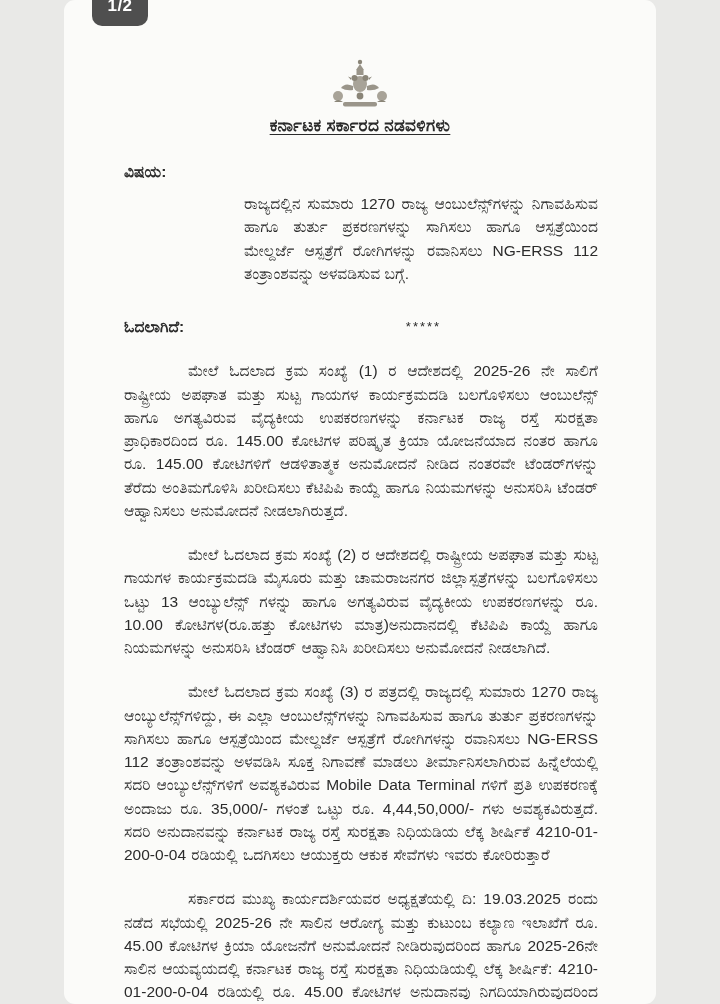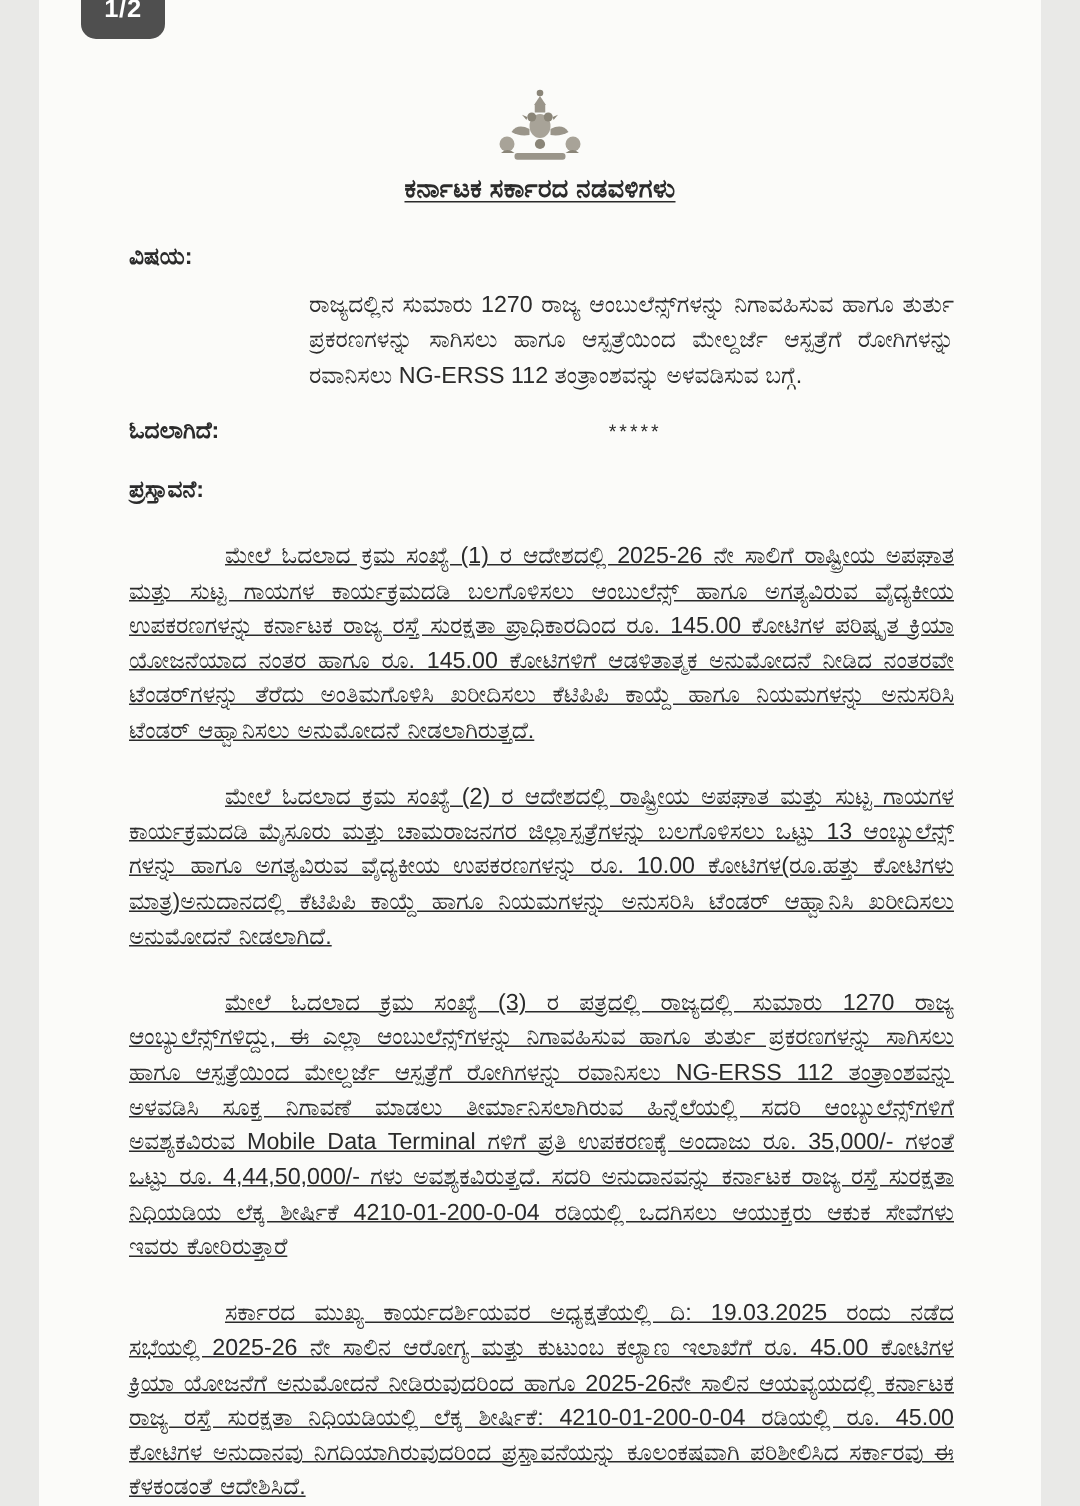--- a/index.html
+++ b/index.html
@@ -1,26 +1,27 @@
 <!DOCTYPE html>
 <html><head>
 <meta charset="utf-8">
 <style>
   * { margin: 0; padding: 0; box-sizing: border-box; }
   html, body { background: #e9e9e7; }
   body { font-family: "Liberation Sans", "DejaVu Sans", sans-serif; }
 
   .page {
     position: relative;
-    width: 668px;
+    width: 592px;
     height: 1004px;
     margin: 0 auto;
     background: #fbfbf9;
     color: #2b2b2b;
     overflow: hidden;
+    border-radius: 11px;
   }
 
   .page-badge {
     position: absolute;
     left: 28px;
     top: -14px;
     min-width: 56px;
     height: 40px;
     background: #4f4f4f;
     border-radius: 10px;
@@ -67,21 +68,21 @@
   }
 
   .subject-row { margin-top: 24px; }
   .subject-text {
     flex: 1;
     text-align: justify;
     padding-left: 6px;
     margin-top: 32px;
   }
 
-  .read-row { margin-top: 14px; gap: 11px; }
+  .read-row { margin-top: 30px; gap: 11px; }
   .read-list {
     flex: 1;
     list-style-position: outside;
     margin-left: 24px;
     padding-left: 0;
   }
   .read-list li { padding-left: 6px; text-align: justify; }
 
   .read-separator {
     text-align: center;
@@ -93,21 +94,20 @@
   .preamble-label {
     font-weight: bold;
     margin-top: 16px;
   }
 
   .para {
     text-align: justify;
     text-indent: 64px;
     margin-top: 21px;
     word-spacing: 1px;
-    text-decoration: underline;
   }
 
   .go-heading {
     text-align: center;
     font-weight: bold;
     margin-top: 20px;
     line-height: 1.55;
   }
   .go-heading .u {
     text-decoration: underline;
@@ -162,21 +162,20 @@
       <div class="subject-text">ರಾಜ್ಯದಲ್ಲಿನ ಸುಮಾರು 1270 ರಾಜ್ಯ ಆಂಬುಲೆನ್ಸ್‌ಗಳನ್ನು ನಿಗಾವಹಿಸುವ ಹಾಗೂ ತುರ್ತು ಪ್ರಕರಣಗಳನ್ನು ಸಾಗಿಸಲು ಹಾಗೂ ಆಸ್ಪತ್ರೆಯಿಂದ ಮೇಲ್ದರ್ಜೆ ಆಸ್ಪತ್ರೆಗೆ ರೋಗಿಗಳನ್ನು ರವಾನಿಸಲು NG-ERSS 112 ತಂತ್ರಾಂಶವನ್ನು ಅಳವಡಿಸುವ ಬಗ್ಗೆ.</div>
     </div>
 
     <div class="labeled-row read-row">
       <div class="row-label">ಓದಲಾಗಿದೆ:</div>
       <div style="flex:1">
         <div class="read-separator">*****</div>
       </div>
     </div>
 
-    <div class="preamble-label">ಪ್ರಸ್ತಾವನೆ:</div>
 
     <p class="para">ಮೇಲೆ ಓದಲಾದ ಕ್ರಮ ಸಂಖ್ಯೆ (1) ರ ಆದೇಶದಲ್ಲಿ 2025-26 ನೇ ಸಾಲಿಗೆ ರಾಷ್ಟ್ರೀಯ ಅಪಘಾತ ಮತ್ತು ಸುಟ್ಟ ಗಾಯಗಳ ಕಾರ್ಯಕ್ರಮದಡಿ ಬಲಗೊಳಿಸಲು ಆಂಬುಲೆನ್ಸ್ ಹಾಗೂ ಅಗತ್ಯವಿರುವ ವೈದ್ಯಕೀಯ ಉಪಕರಣಗಳನ್ನು ಕರ್ನಾಟಕ ರಾಜ್ಯ ರಸ್ತೆ ಸುರಕ್ಷತಾ ಪ್ರಾಧಿಕಾರದಿಂದ ರೂ. 145.00 ಕೋಟಿಗಳ ಪರಿಷ್ಕೃತ ಕ್ರಿಯಾ ಯೋಜನೆಯಾದ ನಂತರ ಹಾಗೂ ರೂ. 145.00 ಕೋಟಿಗಳಿಗೆ ಆಡಳಿತಾತ್ಮಕ ಅನುಮೋದನೆ ನೀಡಿದ ನಂತರವೇ ಟೆಂಡರ್‌ಗಳನ್ನು ತೆರೆದು ಅಂತಿಮಗೊಳಿಸಿ ಖರೀದಿಸಲು ಕೆಟಿಪಿಪಿ ಕಾಯ್ದೆ ಹಾಗೂ ನಿಯಮಗಳನ್ನು ಅನುಸರಿಸಿ ಟೆಂಡರ್ ಆಹ್ವಾನಿಸಲು ಅನುಮೋದನೆ ನೀಡಲಾಗಿರುತ್ತದೆ.</p>
 
     <p class="para">ಮೇಲೆ ಓದಲಾದ ಕ್ರಮ ಸಂಖ್ಯೆ (2) ರ ಆದೇಶದಲ್ಲಿ ರಾಷ್ಟ್ರೀಯ ಅಪಘಾತ ಮತ್ತು ಸುಟ್ಟ ಗಾಯಗಳ ಕಾರ್ಯಕ್ರಮದಡಿ ಮೈಸೂರು ಮತ್ತು ಚಾಮರಾಜನಗರ ಜಿಲ್ಲಾಸ್ಪತ್ರೆಗಳನ್ನು ಬಲಗೊಳಿಸಲು ಒಟ್ಟು 13 ಆಂಬ್ಯುಲೆನ್ಸ್ ಗಳನ್ನು ಹಾಗೂ ಅಗತ್ಯವಿರುವ ವೈದ್ಯಕೀಯ ಉಪಕರಣಗಳನ್ನು ರೂ. 10.00 ಕೋಟಿಗಳ(ರೂ.ಹತ್ತು ಕೋಟಿಗಳು ಮಾತ್ರ)ಅನುದಾನದಲ್ಲಿ ಕೆಟಿಪಿಪಿ ಕಾಯ್ದೆ ಹಾಗೂ ನಿಯಮಗಳನ್ನು ಅನುಸರಿಸಿ ಟೆಂಡರ್ ಆಹ್ವಾನಿಸಿ ಖರೀದಿಸಲು ಅನುಮೋದನೆ ನೀಡಲಾಗಿದೆ.</p>
 
     <p class="para">ಮೇಲೆ ಓದಲಾದ ಕ್ರಮ ಸಂಖ್ಯೆ (3) ರ ಪತ್ರದಲ್ಲಿ ರಾಜ್ಯದಲ್ಲಿ ಸುಮಾರು 1270 ರಾಜ್ಯ ಆಂಬ್ಯುಲೆನ್ಸ್‌ಗಳಿದ್ದು, ಈ ಎಲ್ಲಾ ಆಂಬುಲೆನ್ಸ್‌ಗಳನ್ನು ನಿಗಾವಹಿಸುವ ಹಾಗೂ ತುರ್ತು ಪ್ರಕರಣಗಳನ್ನು ಸಾಗಿಸಲು ಹಾಗೂ ಆಸ್ಪತ್ರೆಯಿಂದ ಮೇಲ್ದರ್ಜೆ ಆಸ್ಪತ್ರೆಗೆ ರೋಗಿಗಳನ್ನು ರವಾನಿಸಲು NG-ERSS 112 ತಂತ್ರಾಂಶವನ್ನು ಅಳವಡಿಸಿ ಸೂಕ್ತ ನಿಗಾವಣೆ ಮಾಡಲು ತೀರ್ಮಾನಿಸಲಾಗಿರುವ ಹಿನ್ನೆಲೆಯಲ್ಲಿ ಸದರಿ ಆಂಬ್ಯುಲೆನ್ಸ್‌ಗಳಿಗೆ ಅವಶ್ಯಕವಿರುವ Mobile Data Terminal ಗಳಿಗೆ ಪ್ರತಿ ಉಪಕರಣಕ್ಕೆ ಅಂದಾಜು ರೂ. 35,000/- ಗಳಂತೆ ಒಟ್ಟು ರೂ. 4,44,50,000/- ಗಳು ಅವಶ್ಯಕವಿರುತ್ತದೆ. ಸದರಿ ಅನುದಾನವನ್ನು ಕರ್ನಾಟಕ ರಾಜ್ಯ ರಸ್ತೆ ಸುರಕ್ಷತಾ ನಿಧಿಯಡಿಯ ಲೆಕ್ಕ ಶೀರ್ಷಿಕೆ 4210-01-200-0-04 ರಡಿಯಲ್ಲಿ ಒದಗಿಸಲು ಆಯುಕ್ತರು ಆಕುಕ ಸೇವೆಗಳು ಇವರು ಕೋರಿರುತ್ತಾರೆ</p>
 
     <p class="para">ಸರ್ಕಾರದ ಮುಖ್ಯ ಕಾರ್ಯದರ್ಶಿಯವರ ಅಧ್ಯಕ್ಷತೆಯಲ್ಲಿ ದಿ: 19.03.2025 ರಂದು ನಡೆದ ಸಭೆಯಲ್ಲಿ 2025-26 ನೇ ಸಾಲಿನ ಆರೋಗ್ಯ ಮತ್ತು ಕುಟುಂಬ ಕಲ್ಯಾಣ ಇಲಾಖೆಗೆ ರೂ. 45.00 ಕೋಟಿಗಳ ಕ್ರಿಯಾ ಯೋಜನೆಗೆ ಅನುಮೋದನೆ ನೀಡಿರುವುದರಿಂದ ಹಾಗೂ 2025-26ನೇ ಸಾಲಿನ ಆಯವ್ಯಯದಲ್ಲಿ ಕರ್ನಾಟಕ ರಾಜ್ಯ ರಸ್ತೆ ಸುರಕ್ಷತಾ ನಿಧಿಯಡಿಯಲ್ಲಿ ಲೆಕ್ಕ ಶೀರ್ಷಿಕೆ: 4210-01-200-0-04 ರಡಿಯಲ್ಲಿ ರೂ. 45.00 ಕೋಟಿಗಳ ಅನುದಾನವು ನಿಗದಿಯಾಗಿರುವುದರಿಂದ ಪ್ರಸ್ತಾವನೆಯನ್ನು ಕೂಲಂಕಷವಾಗಿ ಪರಿಶೀಲಿಸಿದ ಸರ್ಕಾರವು ಈ ಕೆಳಕಂಡಂತೆ ಆದೇಶಿಸಿದೆ.</p>
 
     <div class="go-heading">

